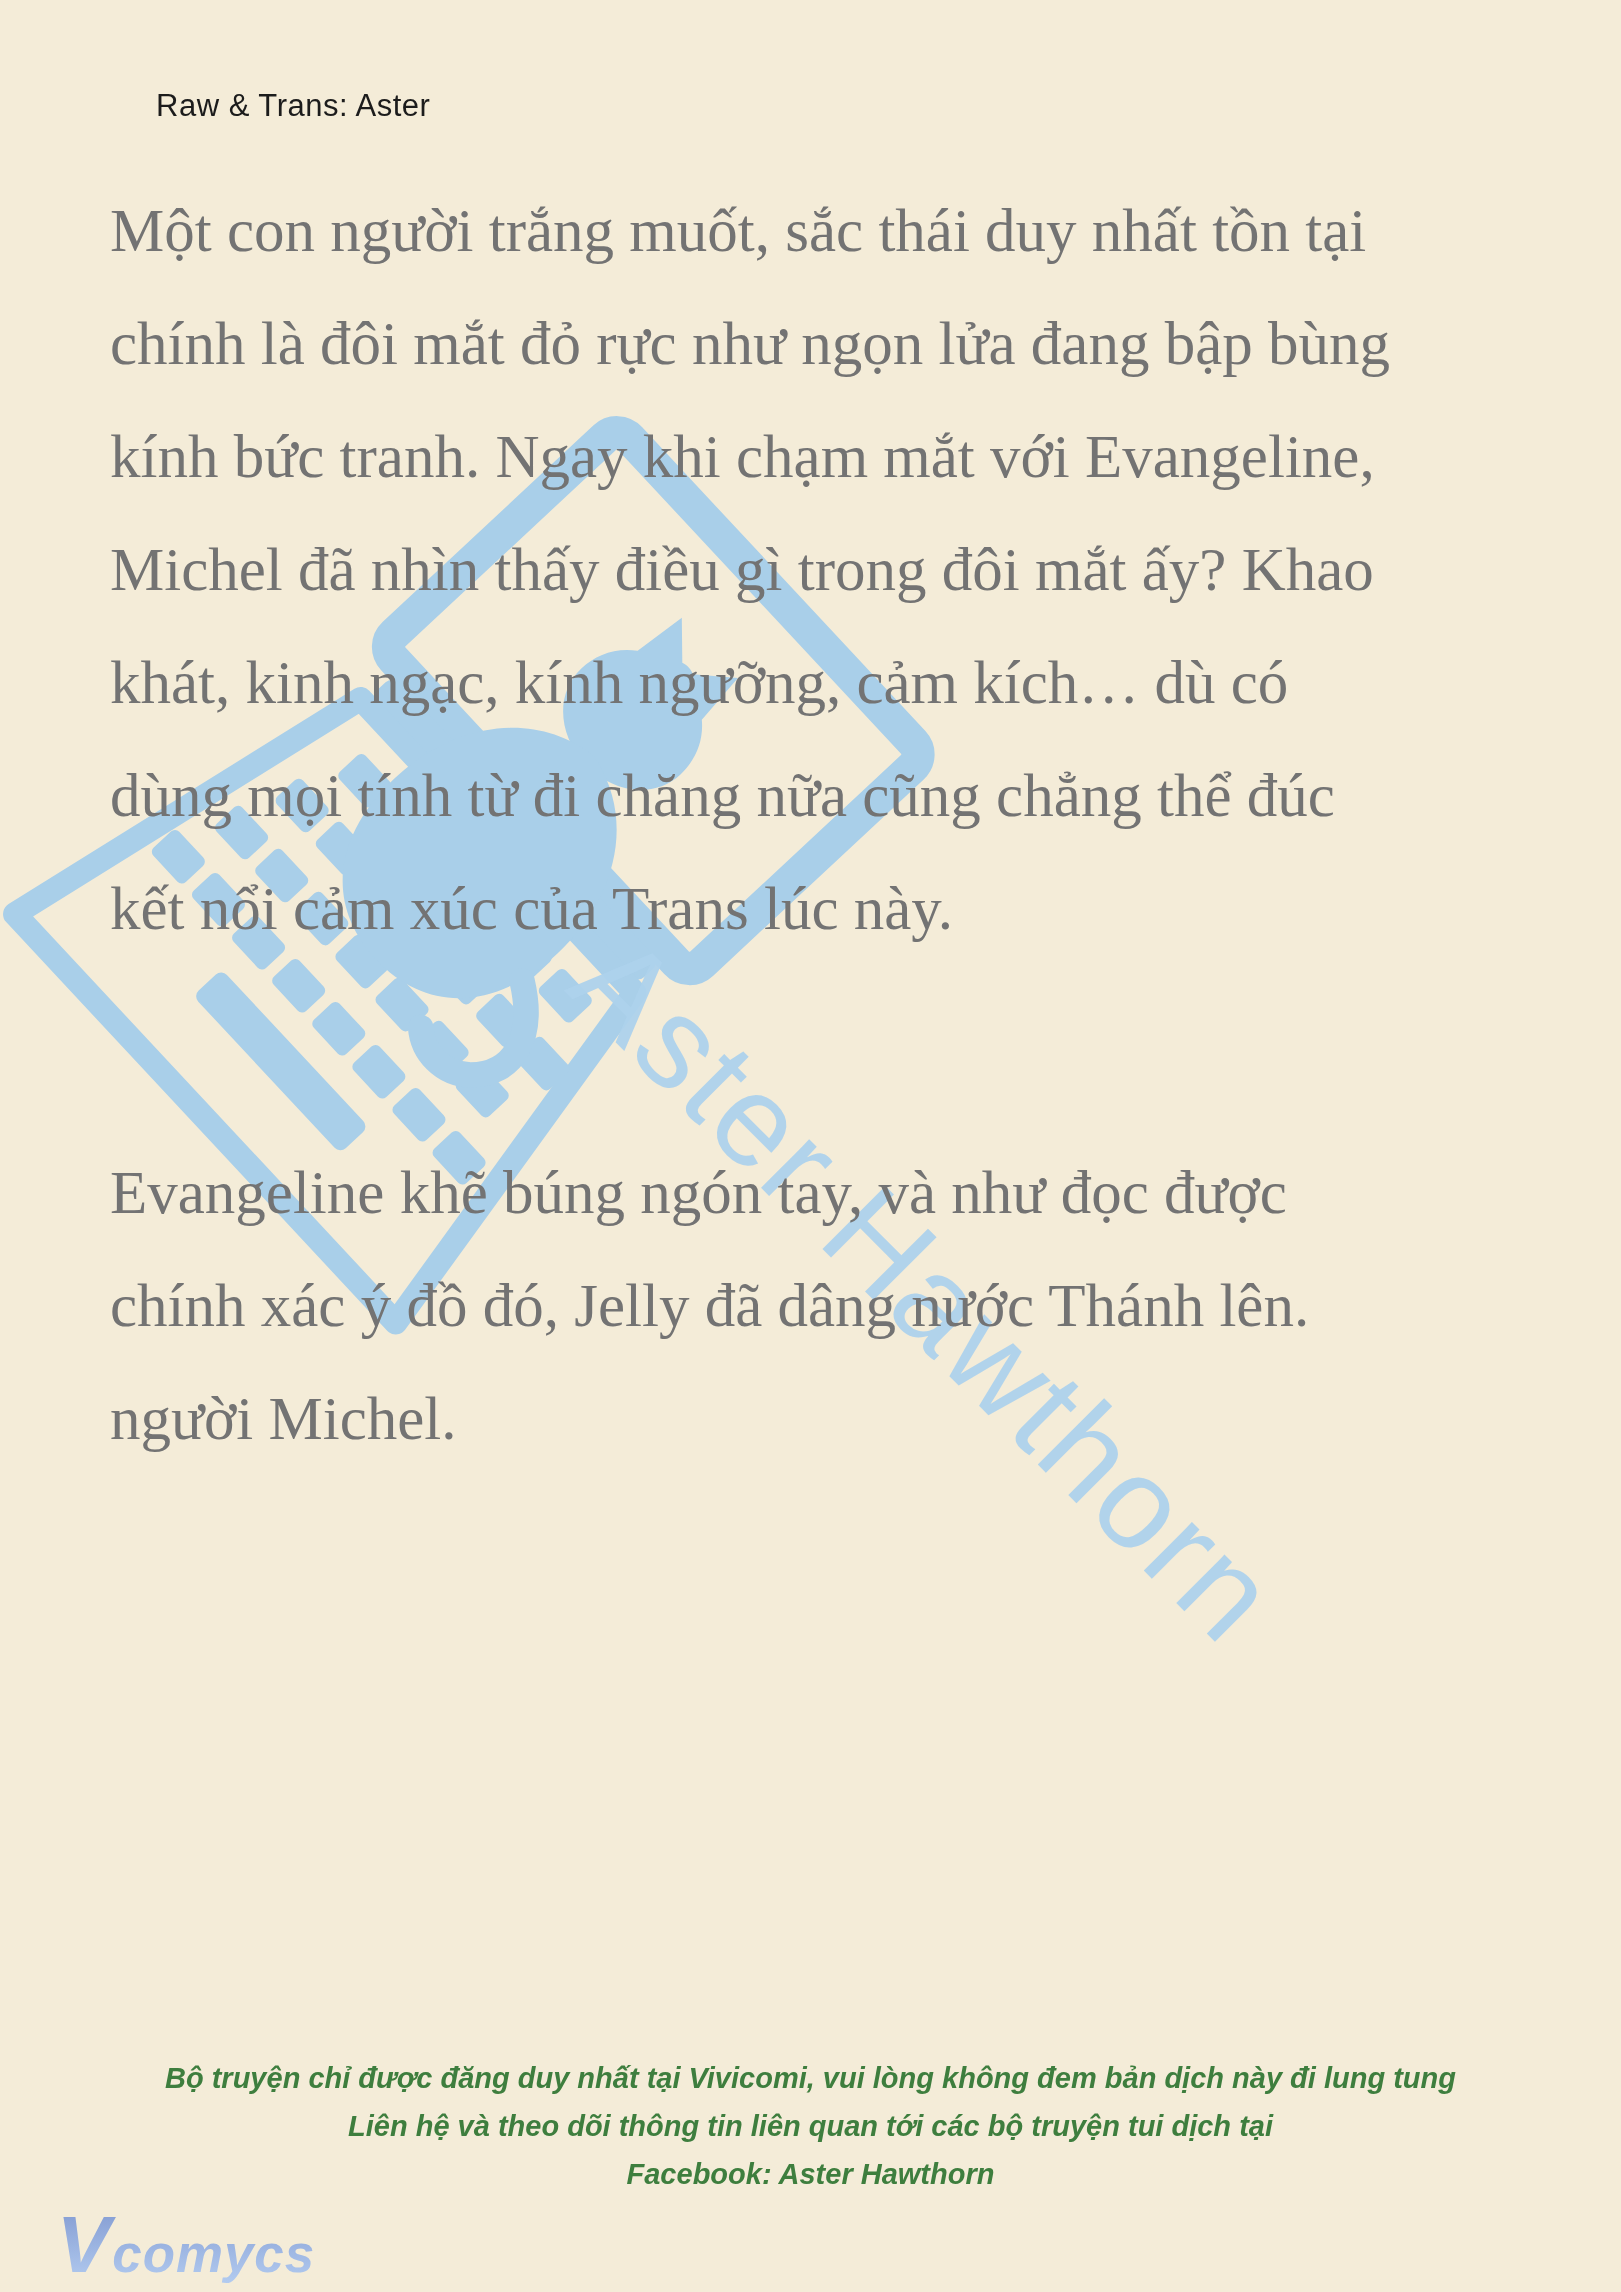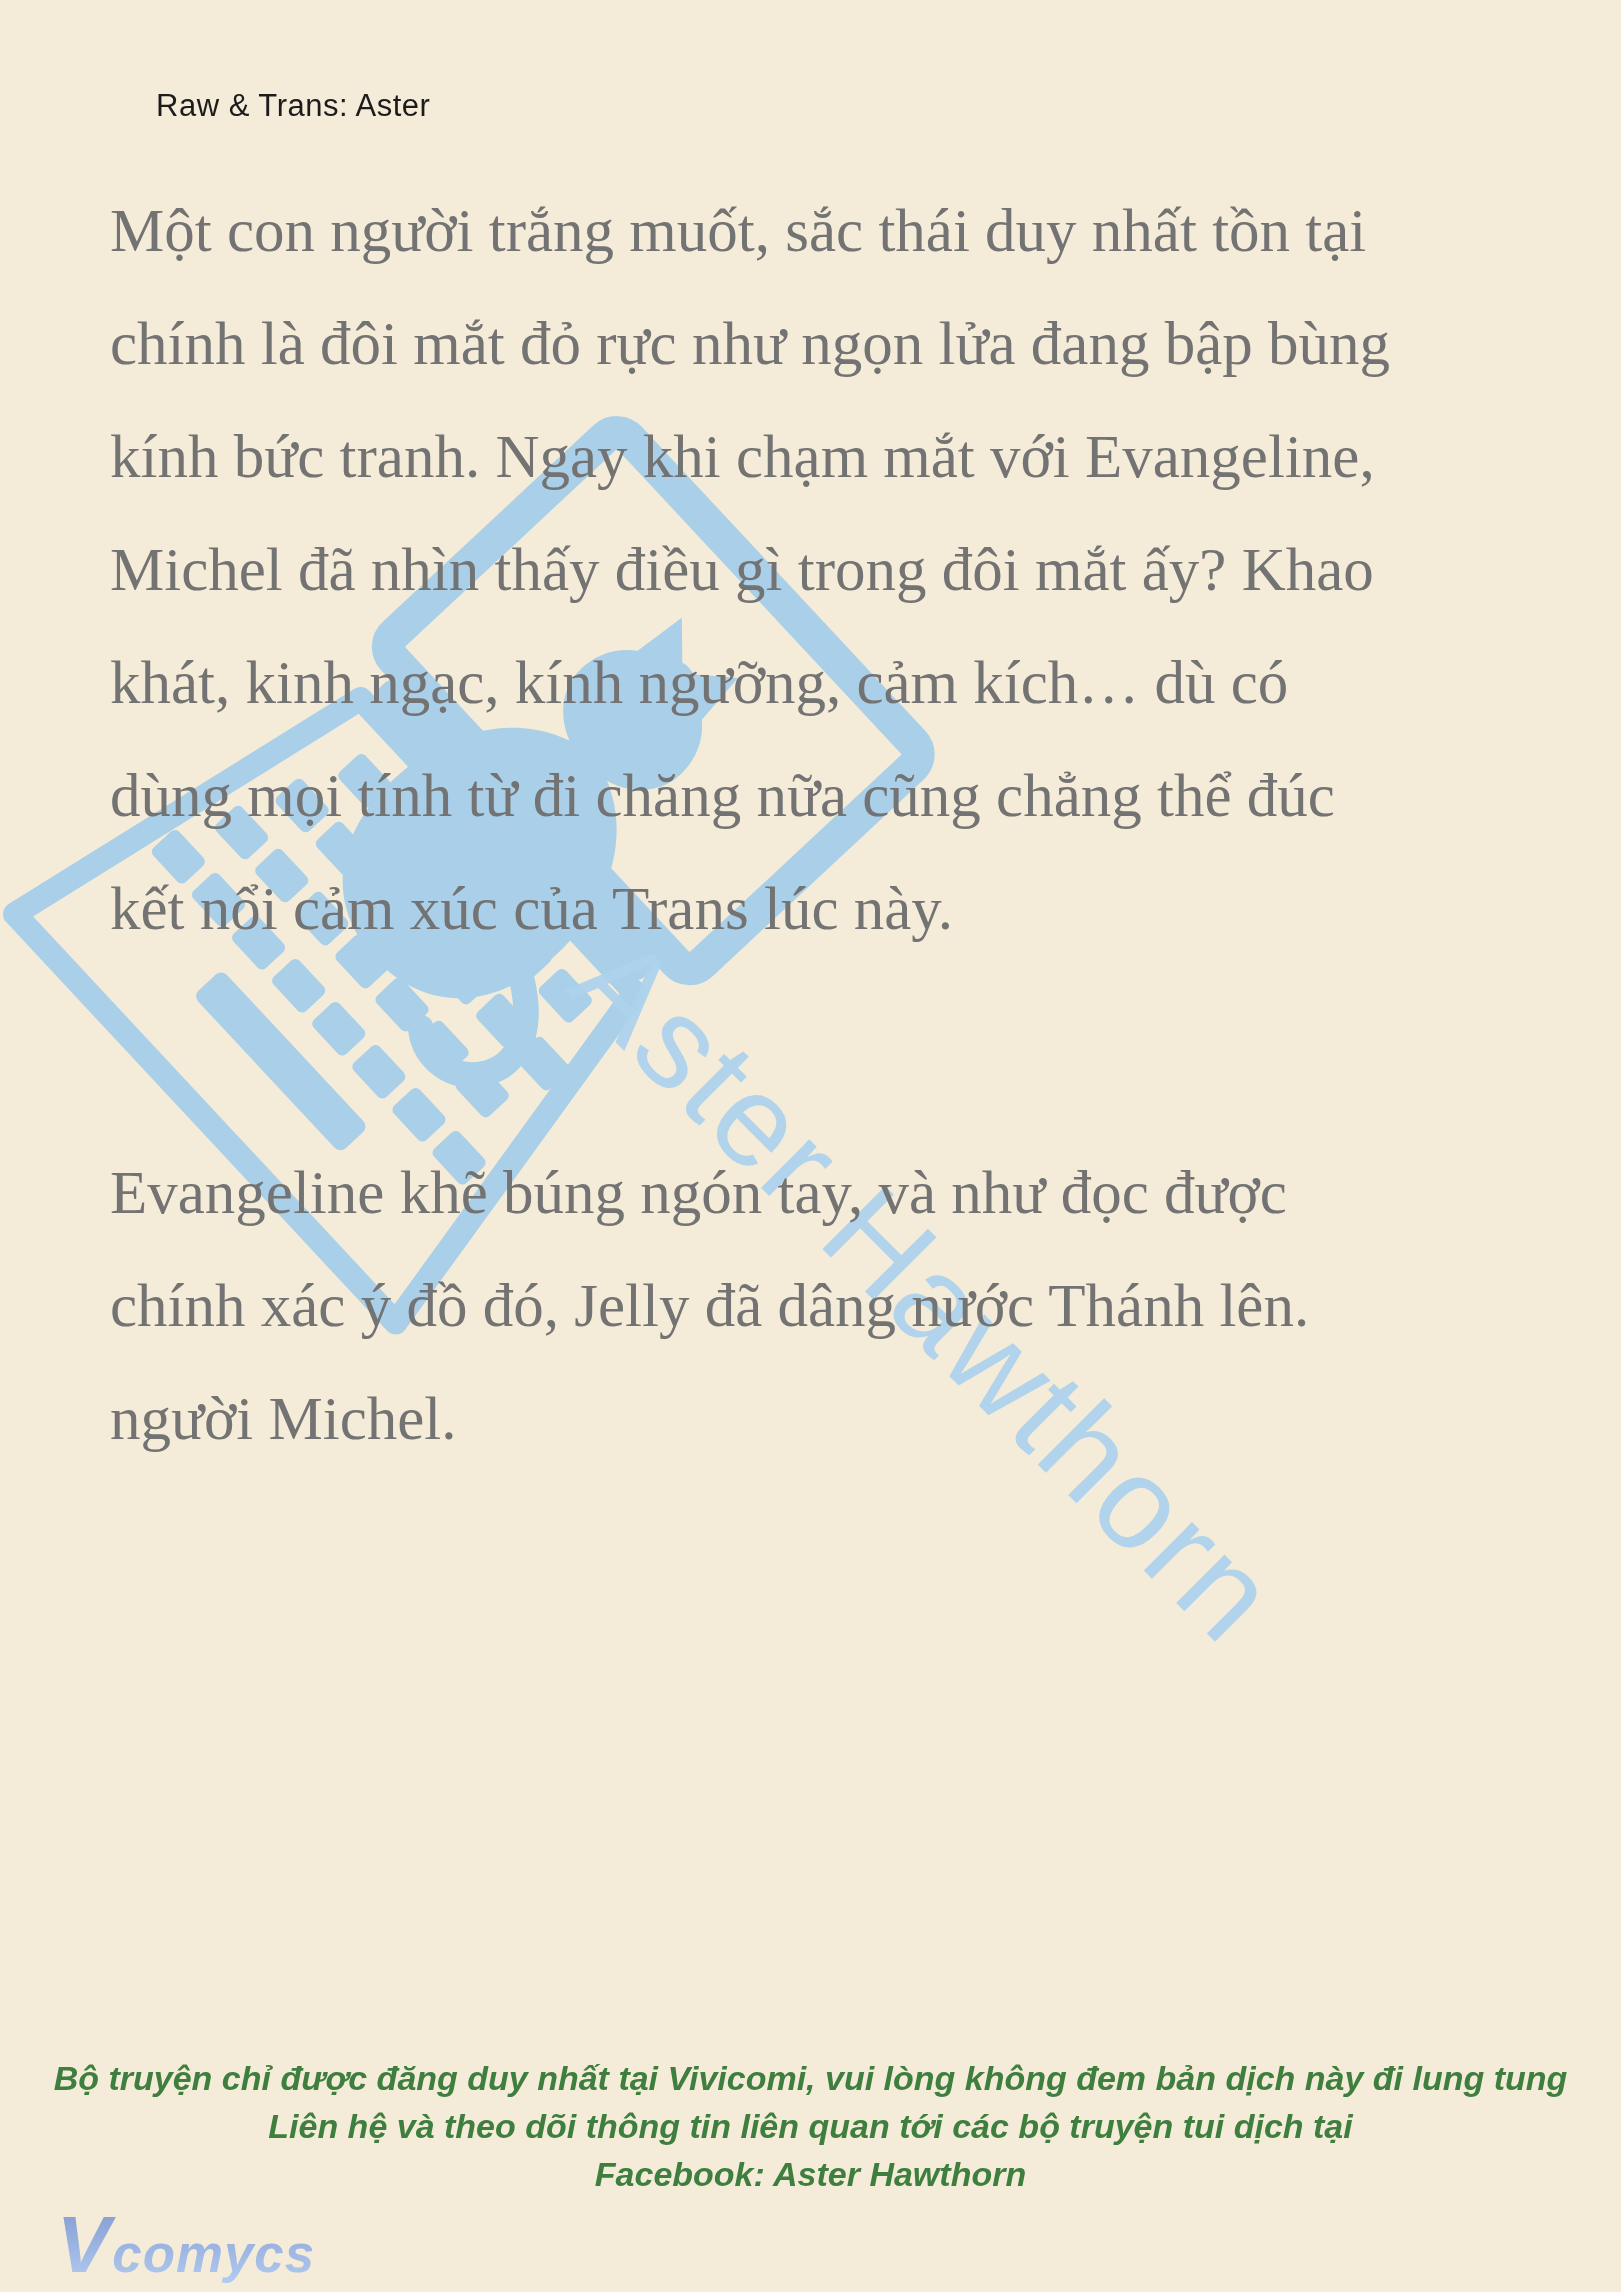--- a/index.html
+++ b/index.html
@@ -27,21 +27,21 @@
   }
   .para-2 { margin-top:171px; }
   .para-3 { margin-top:167px; }
   .footer {
     position:absolute; left:0; right:0; top:2054px; z-index:2;
     text-align:center;
     font-family:"Liberation Sans", sans-serif;
     font-style:italic; font-weight:bold;
     color:#3e7e3e;
   }
-  .f-line { font-size:34px; line-height:48px; }
+  .f-line { font-size:29px; line-height:48px; }
   .logo-svg { position:absolute; left:47px; top:2188px; z-index:2; }
 </style>
 </head>
 <body>
 
 <div class="page">
 
   <svg class="watermark-layer" width="1621" height="2293" viewBox="0 0 1654 2339" xmlns="http://www.w3.org/2000/svg">
 
     <g transform="translate(502,868) rotate(47) translate(-300,-400)" stroke-linejoin="round" stroke-linecap="round">

